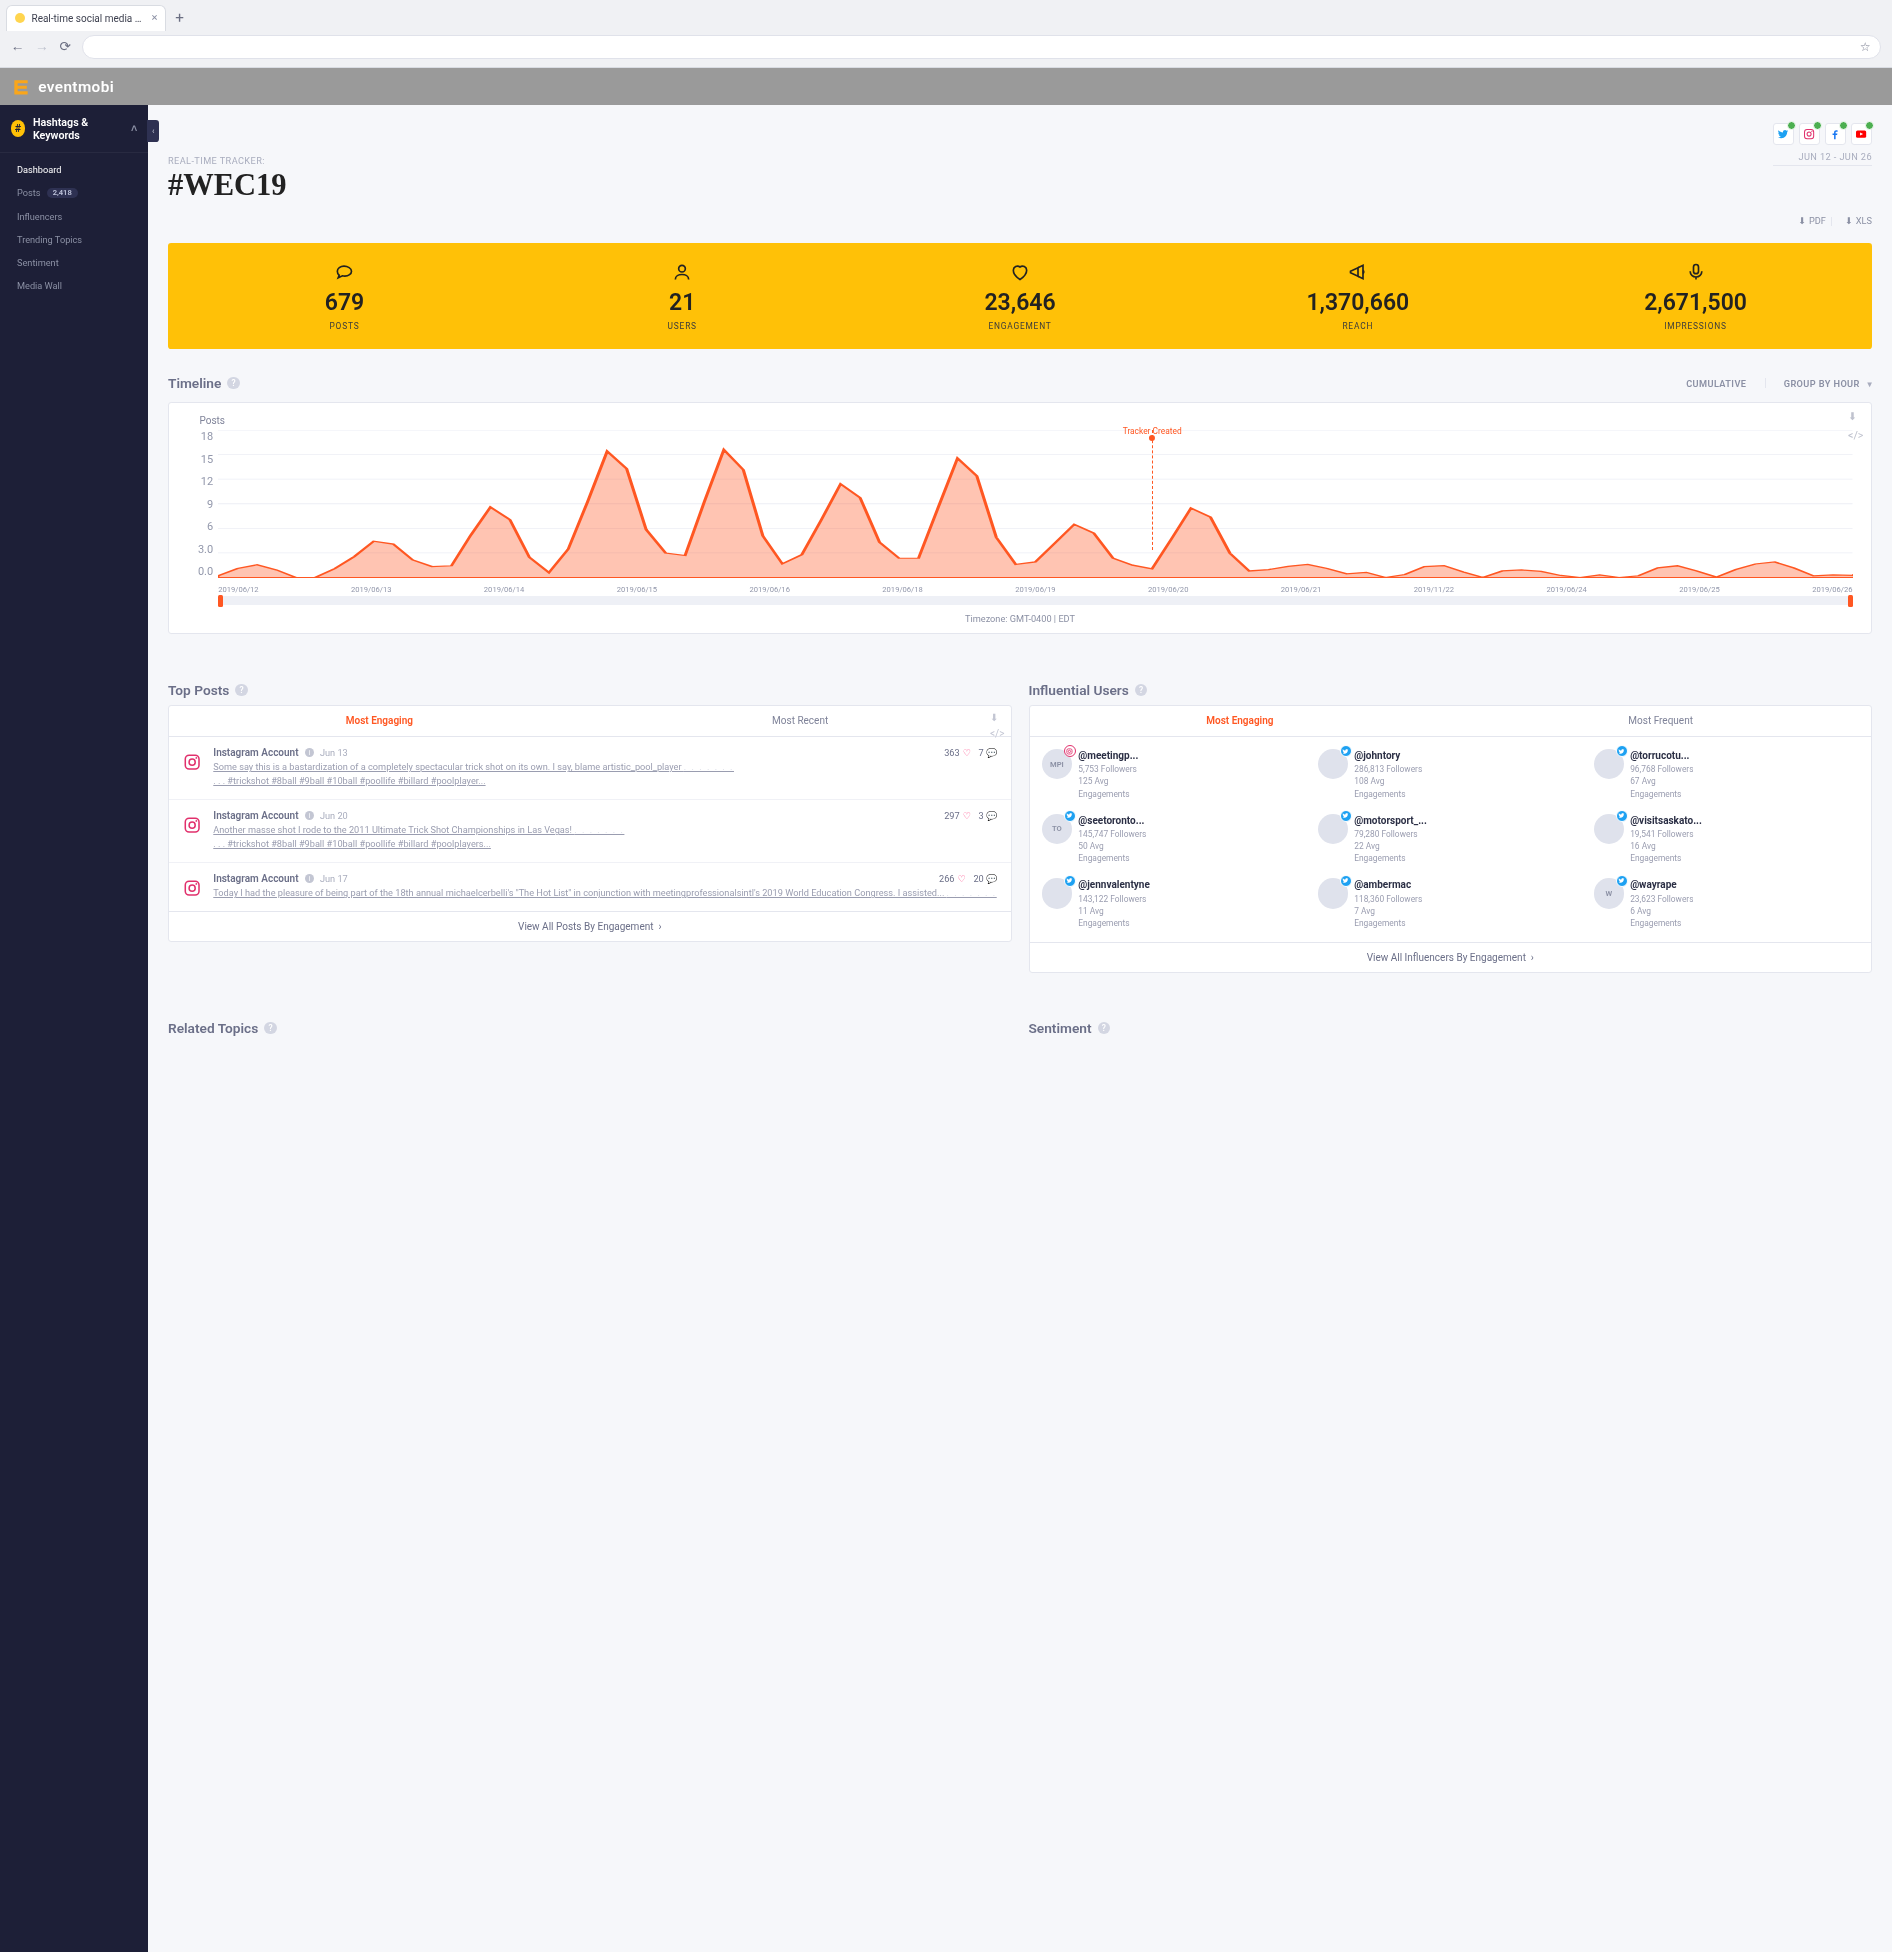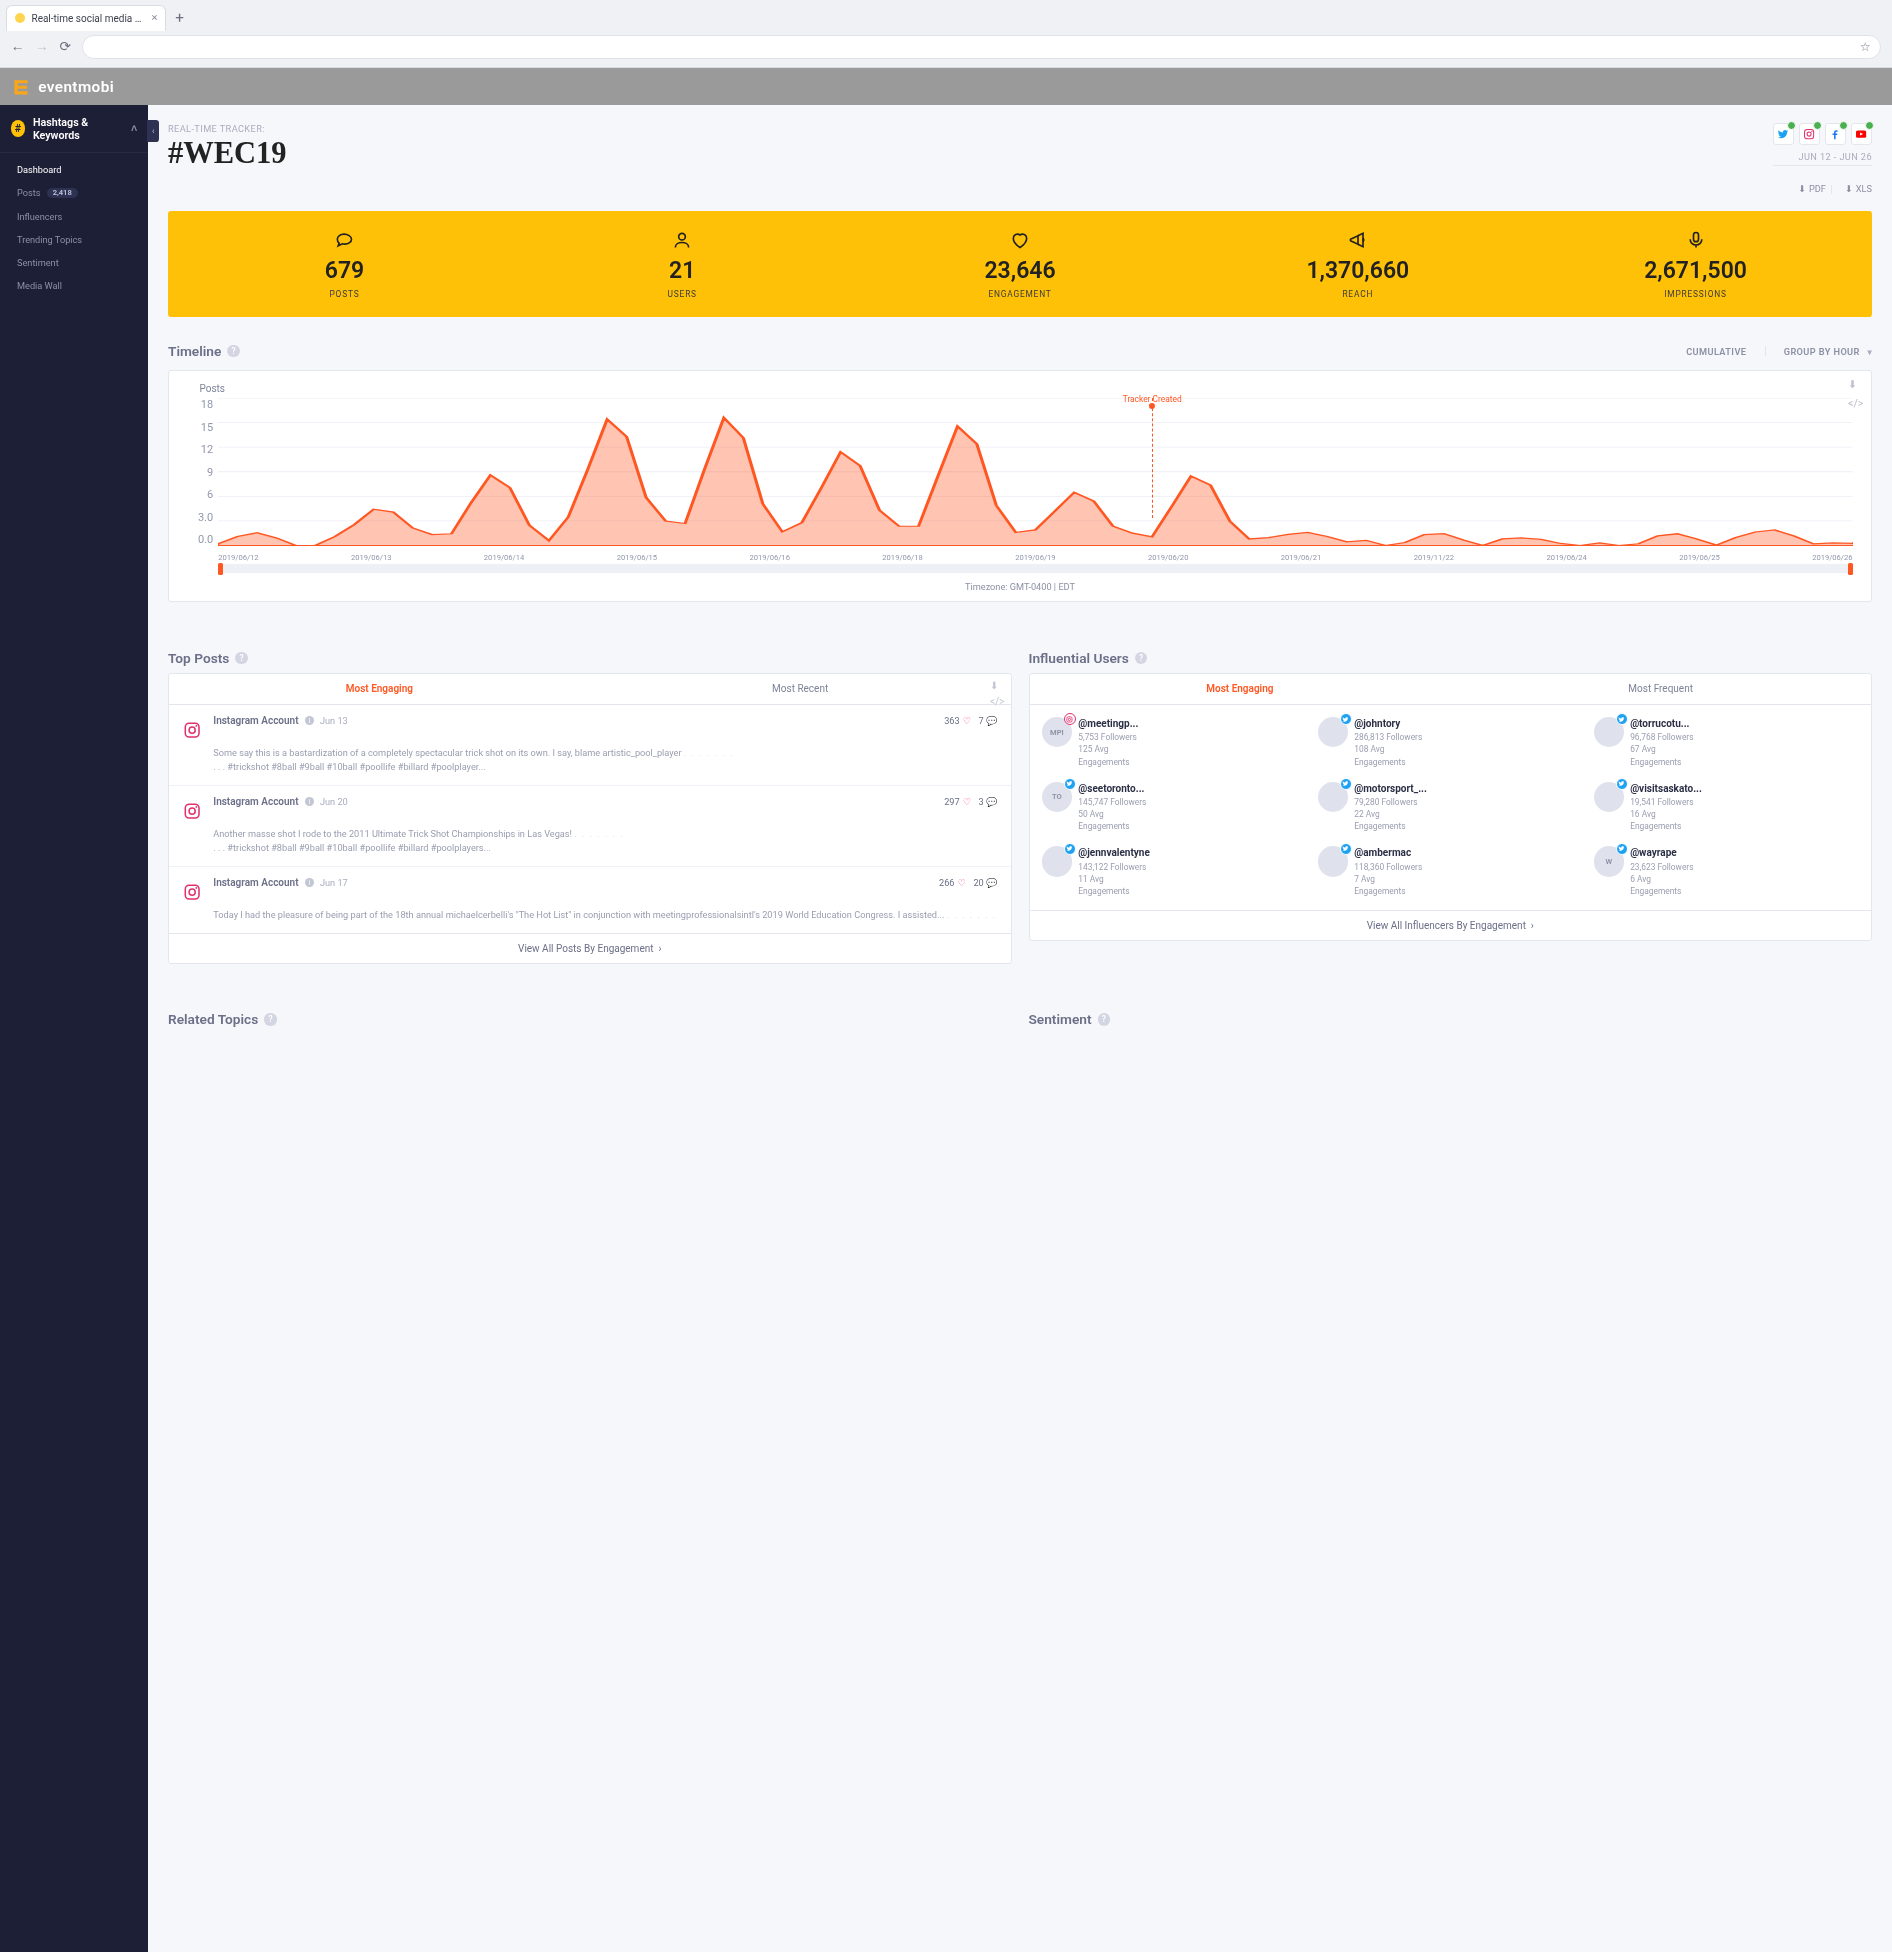--- a/index.html
+++ b/index.html
@@ -51,21 +51,21 @@
     font-size:9.2px;color:#8b90a4;cursor:pointer;}
   .side-item.active{color:#fff;}
   .side-item .pill{display:inline-flex;align-items:center;justify-content:center;
     background:#2e3152;color:#bfc4db;border-radius:7.6px;padding:0.8px 6.1px;font-size:7.6px;font-weight:600;}
   .content{flex:1;background:var(--bg);padding:18.3px 20px;position:relative;}
   .collapse-handle{position:absolute;left:-0.8px;top:15.3px;width:12.2px;height:21.4px;
     background:#2e3152;color:#c3c6d6;border-radius:0 3.1px 3.1px 0;display:flex;align-items:center;justify-content:center;font-size:8.4px;}
   
   .tracker-row{display:flex;align-items:flex-start;}
   .tracker-meta{flex:1;}
-  .tracker-label{font-size:9.2px;color:var(--muted2);letter-spacing:0.4px;margin-bottom:1.5px;}
+  .tracker-label{font-size:9.2px;color:var(--muted2);letter-spacing:0.4px;margin-bottom:1.5px;margin-top:32px;}
   .tracker-title{font-family:Georgia,"Times New Roman",serif;font-weight:700;font-size:30.5px;
     color:#222;margin:0;}
   .social-icons{display:flex;gap:4.6px;}
   .soc{width:21.4px;height:21.4px;border:0.8px solid var(--line);border-radius:3.1px;
     display:flex;align-items:center;justify-content:center;position:relative;background:#fff;}
   .soc .check{position:absolute;top:-3.1px;right:-3.1px;width:9.2px;height:9.2px;border-radius:50%;
     background:#4caf50;border:1.5px solid #fff;}
   .daterange{text-align:right;color:var(--muted2);font-size:9.2px;letter-spacing:0.4px;
     border-bottom:0.8px solid var(--line);padding-bottom:3.1px;margin-top:6.1px;}
   .exportrow{text-align:right;font-size:9.2px;color:var(--muted);margin-top:12.2px;}
@@ -128,21 +128,21 @@
   .post-body{flex:1;font-size:9.2px;}
   .post-head{display:flex;align-items:center;gap:6.1px;}
   .post-head .name{color:#6b6f88;font-weight:600;font-size:10px;}
   .post-head .info-ic{width:9.2px;height:9.2px;border-radius:50%;background:#c3c6d3;color:#fff;
     font-size:6.9px;display:inline-flex;align-items:center;justify-content:center;}
   .post-head .date{color:#a9adbe;font-size:9.2px;}
   .post-head .eng{margin-left:auto;display:flex;align-items:center;gap:7.6px;font-size:9.2px;}
   .eng .pair{display:inline-flex;align-items:center;gap:3.1px;color:#6b6f88;}
   .eng .heart{color:#ff4f8b;}
   .eng .cmt{color:#4caf50;}
-  .post-text{color:#9a9db0;margin-top:20px;line-height:1.5;}
+  .post-text{color:#9a9db0;margin-top:2px;line-height:1.5;text-decoration:underline;}
   .post-text .dots{color:#d6d8e3;letter-spacing:1.5px;}
   .viewall{border-top:0.8px solid var(--line);padding:9.2px;text-align:center;
     font-size:10px;color:#6b6f88;cursor:pointer;}
   
   .users-grid{display:grid;grid-template-columns:repeat(3,1fr);gap:13.7px 10.7px;padding:12.2px;}
   .user{display:flex;gap:6.1px;align-items:flex-start;position:relative;}
   .avatar{width:30.5px;height:30.5px;border-radius:50%;background:#dfe2ec;flex:0 0 30.5px;position:relative;
     display:flex;align-items:center;justify-content:center;color:#8b90a4;font-size:7.6px;font-weight:600;}
   .avatar .netbadge{position:absolute;top:-3.8px;right:-3.8px;width:12.2px;height:12.2px;border-radius:50%;
     display:flex;align-items:center;justify-content:center;background:#1da1f2;border:1.5px solid #fff;}

